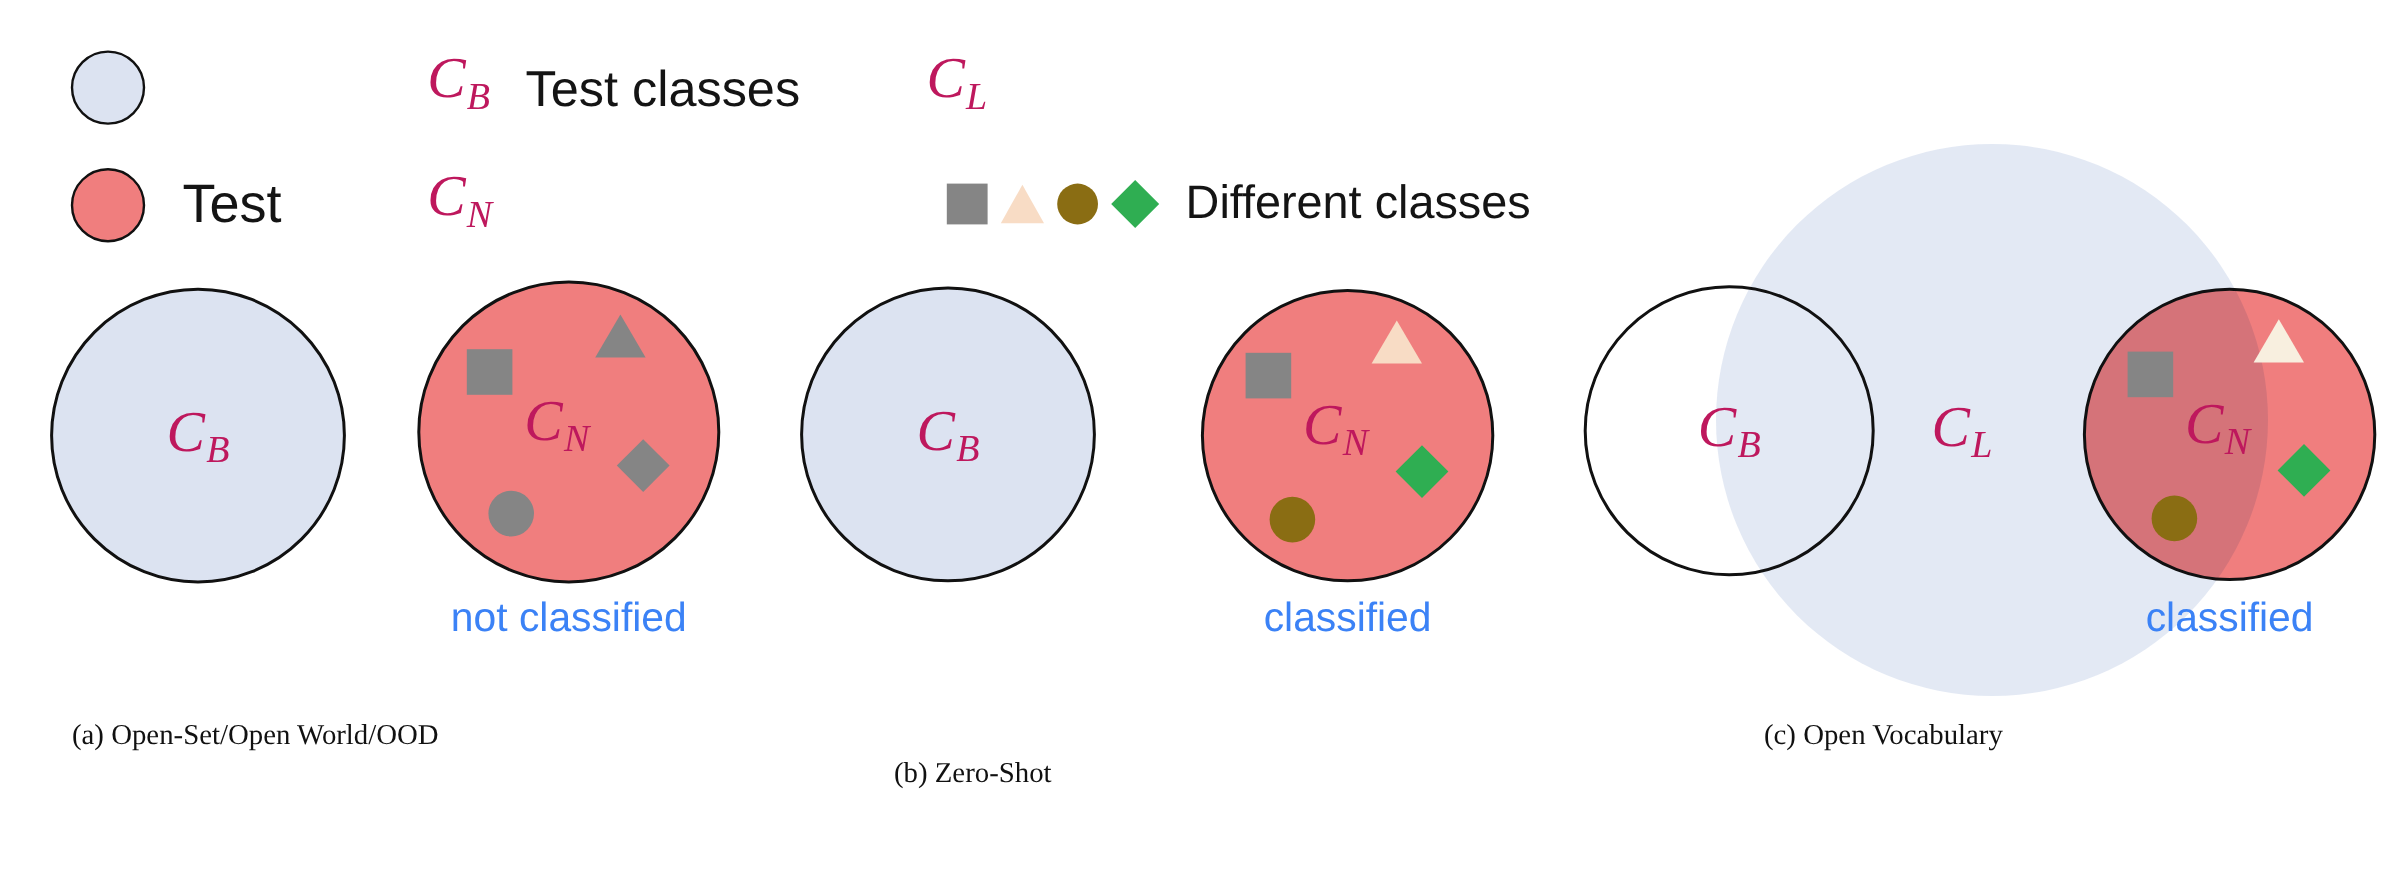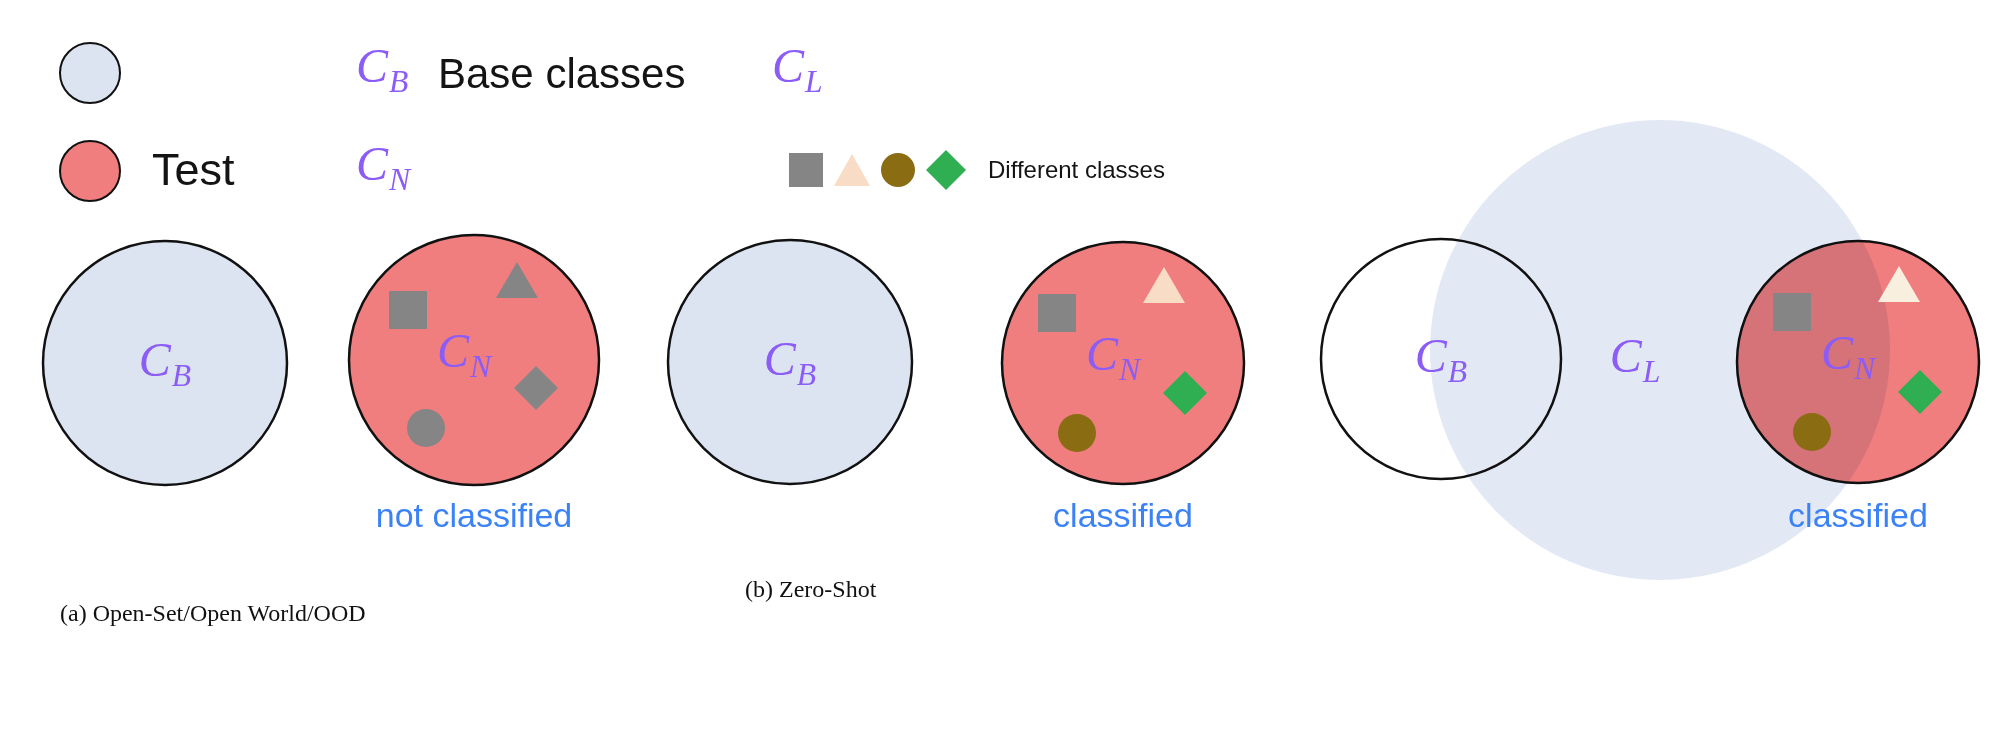--- a/index.html
+++ b/index.html
@@ -3,40 +3,40 @@
 <meta charset="utf-8">
 <style>
   * { margin:0; padding:0; box-sizing:border-box; }
   html,body { background:#ffffff; }
   body { font-family:"Liberation Sans", sans-serif; color:#141414; }
   .canvas { position:relative; width:2000px; height:738px; background:#ffffff; overflow:hidden; }
   .abs { position:absolute; }
   .nowrap { white-space:nowrap; }
   .legend-label { font-size:45px; line-height:64px; }
   .legend-sub-text { font-size:42px; line-height:60px; }
-  .diff-text { font-size:24px; }
-  .math { font-family:"Liberation Serif", serif; font-style:italic; color:#8b5cf6; }
+  .diff-text { font-size:39px; }
+  .math { font-family:"Liberation Serif", serif; font-style:italic; color:#be185d; }
   .math-lg { font-size:48px; }
   .math sub { font-size:0.66em; font-style:italic; vertical-align:-0.30em; margin-left:1px; }
   .centerbox { display:flex; align-items:center; justify-content:center; }
   .status { font-size:34px; color:#3b82f6; text-align:center; }
   .caption { font-family:"Liberation Serif", serif; font-size:24px; color:#111111; }
   .blend-multiply { mix-blend-mode:multiply; }
 </style>
 </head>
 <body>
 
 <div class="canvas">
 
   <svg class="abs" style="left:57px;top:40px" width="66" height="66">
     <circle cx="33" cy="33" r="30" stroke="#111111" stroke-width="2" fill="#dce3f1"></circle>
   </svg>
 
   <div class="abs math math-lg nowrap" style="left:356px;top:38px"><span>C</span><sub>B</sub></div>
-  <div class="abs legend-sub-text nowrap" style="left:438px;top:44px">Base classes</div>
+  <div class="abs legend-sub-text nowrap" style="left:438px;top:44px">Test classes</div>
 
   <div class="abs math math-lg nowrap" style="left:772px;top:38px"><span>C</span><sub>L</sub></div>
 
   <svg class="abs" style="left:57px;top:138px" width="66" height="66">
     <circle cx="33" cy="33" r="30" stroke="#111111" stroke-width="2" fill="#f07e7e"></circle>
   </svg>
   <div class="abs legend-label nowrap" style="left:152px;top:138px">Test</div>
 
   <div class="abs math math-lg nowrap" style="left:356px;top:136px"><span>C</span><sub>N</sub></div>
 
@@ -107,21 +107,21 @@
         <polygon points="24,2 46,24 24,46 2,24" fill="#2fae52"></polygon>
       </svg>
     <svg class="abs" style="left:58px;top:174px" width="40" height="40">
         <circle cx="20" cy="20" r="19" fill="#8a6d13"></circle>
       </svg>
     <div class="centerbox" style="position:absolute;inset:0">
       <span class="math math-lg" style="transform:translate(-10px,-6px)"><span>C</span><sub>N</sub></span>
     </div>
   </div>
   <div class="abs status nowrap" style="left:999px;top:496px;width:248px">classified</div>
-  <div class="abs caption nowrap" style="left:745px;top:576px;width:300px">(b) Zero-Shot</div>
+  <div class="abs caption nowrap" style="left:745px;top:632px;width:300px">(b) Zero-Shot</div>
 
   <svg class="abs" style="left:1428px;top:118px" width="464" height="464">
     <circle cx="232" cy="232" r="230" fill-opacity="0.8" fill="#dce3f1"></circle>
   </svg>
 
   <svg class="abs" style="left:1318px;top:236px" width="246" height="246">
     <circle cx="123" cy="123" r="120" fill="none" stroke="#111111" stroke-width="2.5"></circle>
   </svg>
   <div class="abs centerbox" style="left:1318px;top:236px;width:246px;height:246px">
     <span class="math math-lg"><span>C</span><sub>B</sub></span>
@@ -145,14 +145,15 @@
         <polygon points="24,2 46,24 24,46 2,24" fill="#2fae52"></polygon>
       </svg>
     <svg class="abs" style="left:58px;top:174px" width="40" height="40">
         <circle cx="20" cy="20" r="19" fill="#8a6d13"></circle>
       </svg>
     <div class="centerbox" style="position:absolute;inset:0">
       <span class="math math-lg" style="transform:translate(-10px,-6px)"><span>C</span><sub>N</sub></span>
     </div>
   </div>
   <div class="abs status nowrap" style="left:1734px;top:496px;width:248px">classified</div>
+  <div class="abs caption nowrap" style="left:1470px;top:600px;width:330px">(c) Open Vocabulary</div>
 
 </div>
 
 </body></html>

